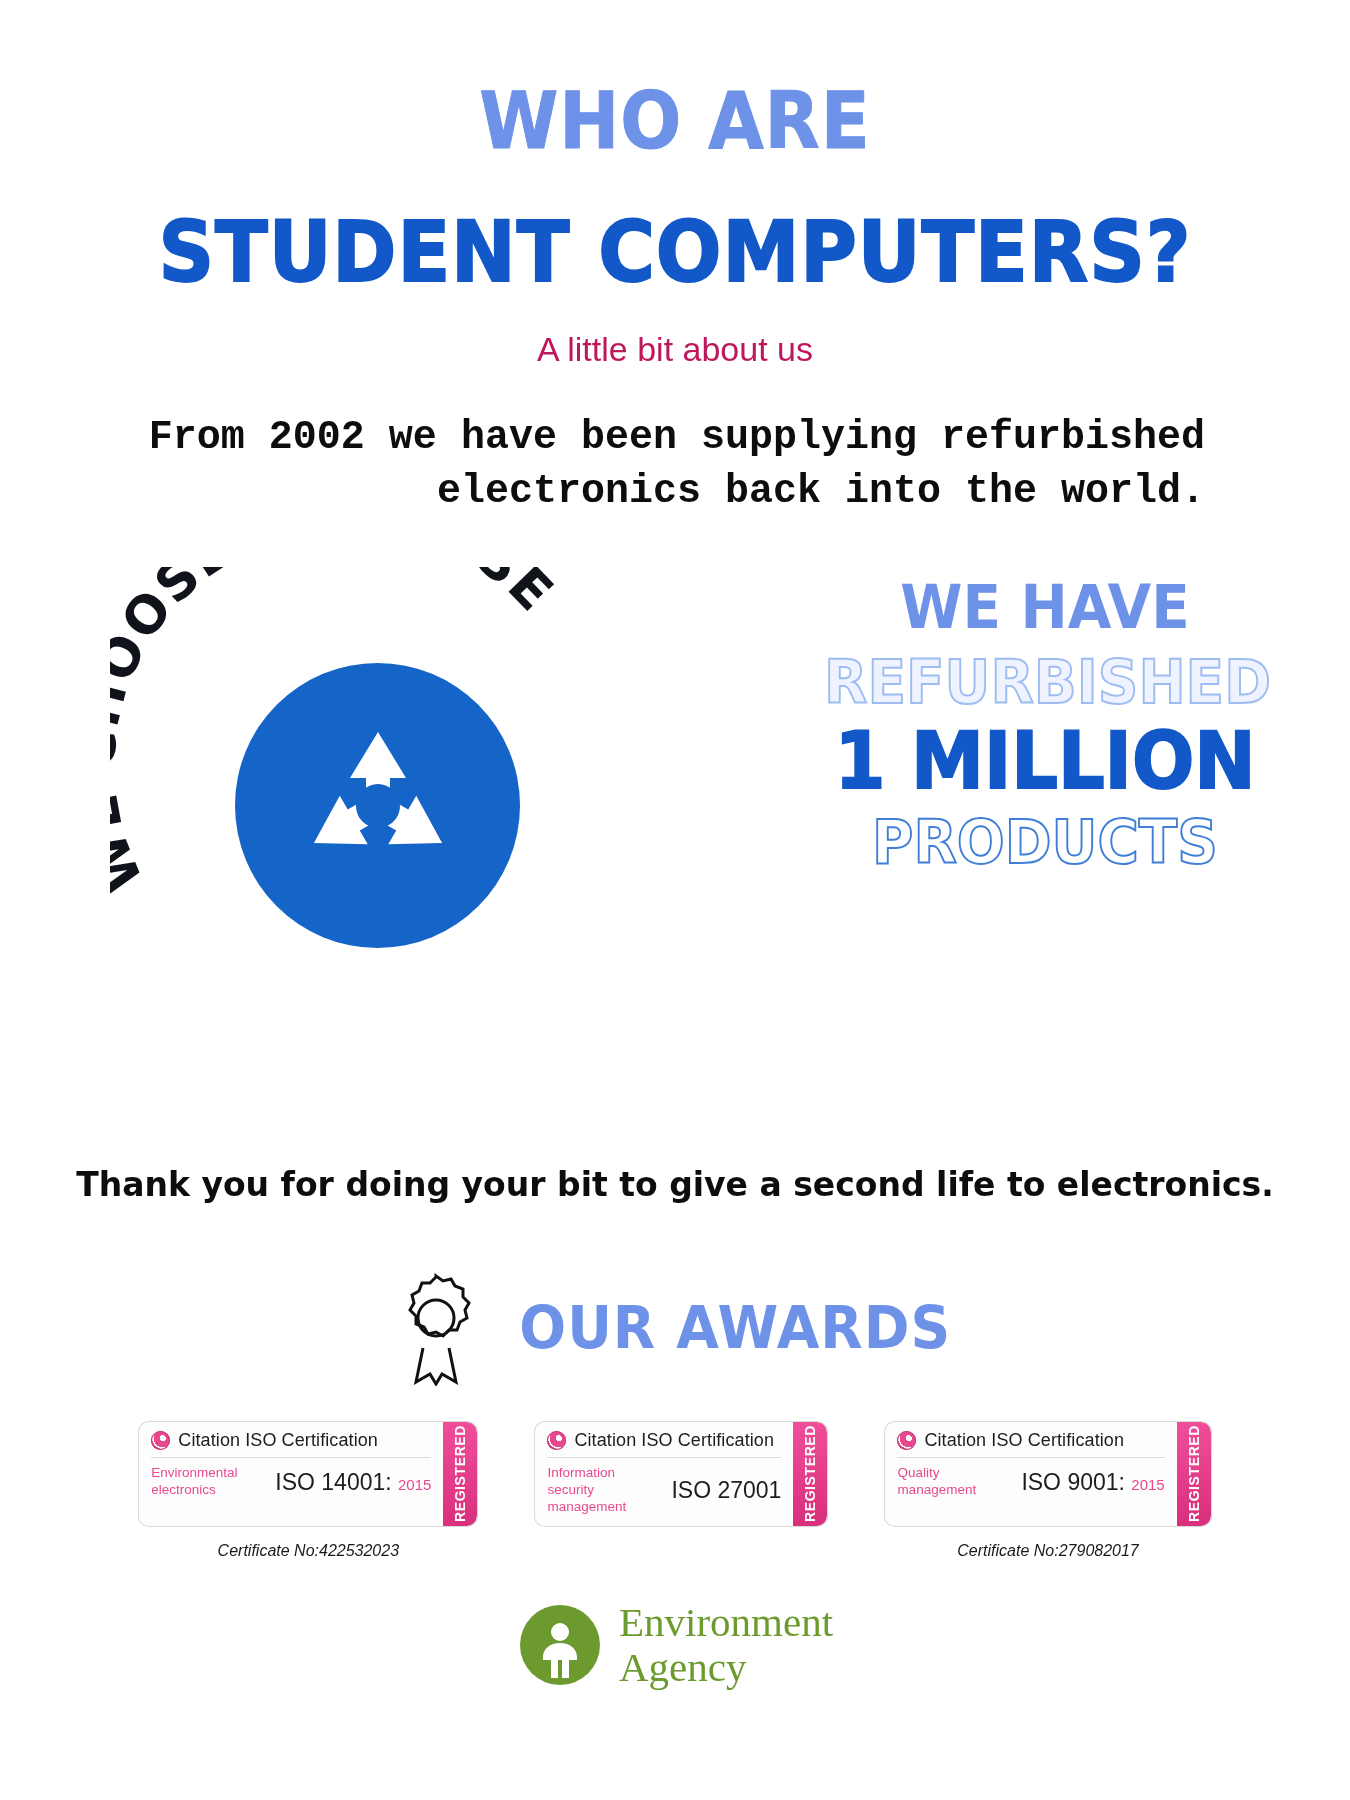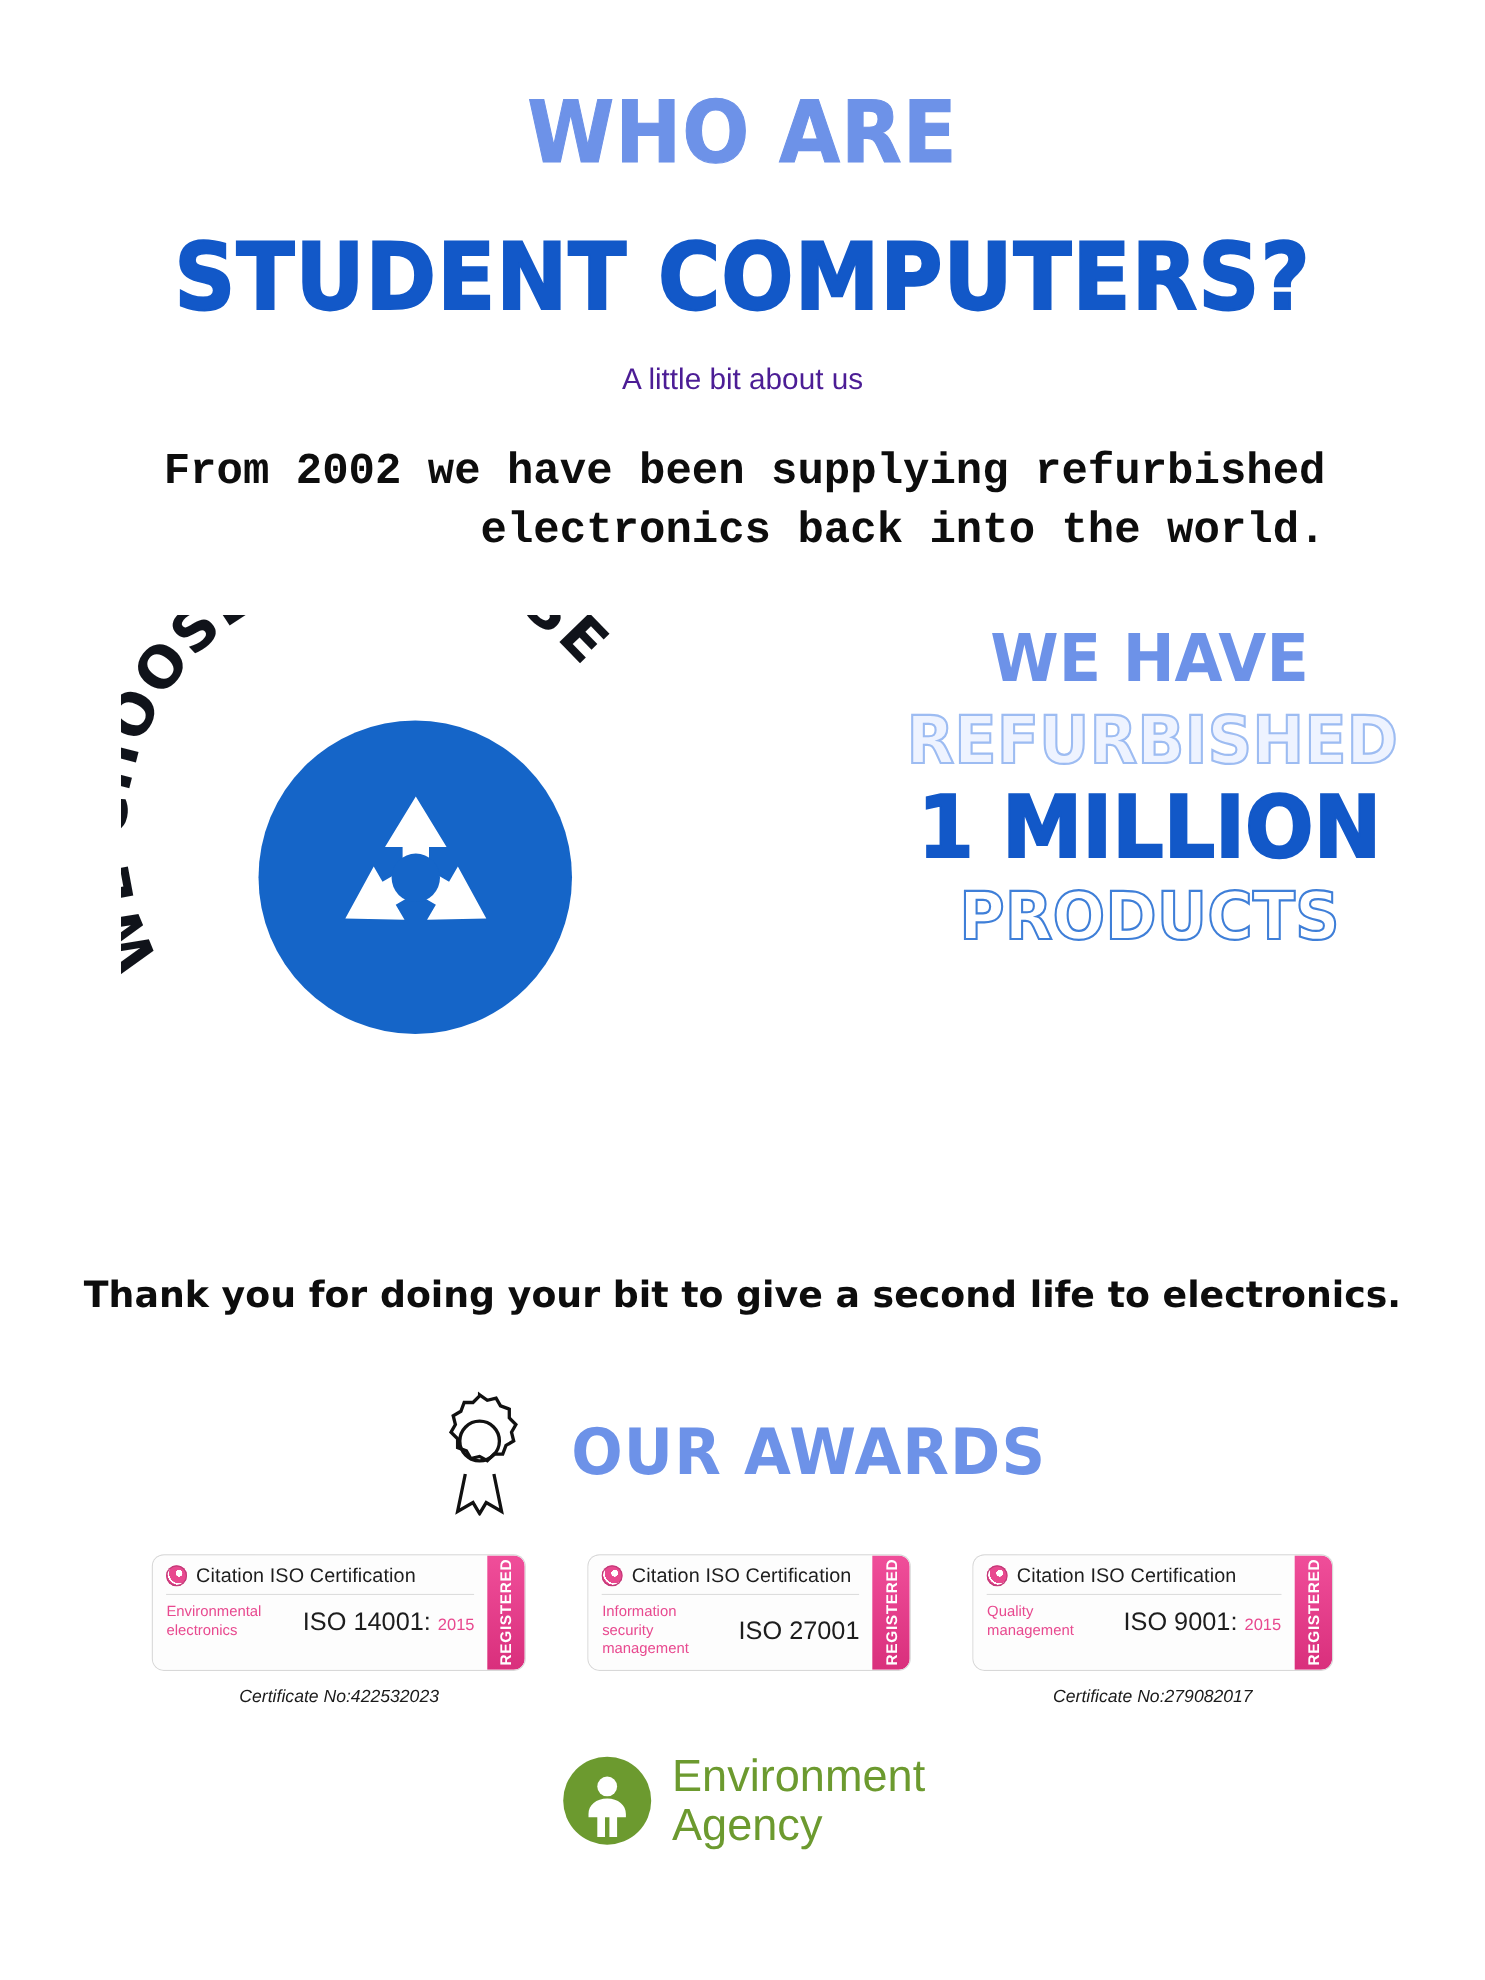--- a/index.html
+++ b/index.html
@@ -44,22 +44,22 @@
     font-weight: 700;
     font-size: 84px;
     line-height: 1.0;
     letter-spacing: 1px;
     color: #1258c8;
     -webkit-text-stroke: 2px #1258c8;
     margin-top: 50px;
     transform: scaleX(0.92);
   }
   .subhead {
-    font-size: 27px;
-    color: #4c1d95;
+    font-size: 34px;
+    color: #be185d;
     margin-top: 36px;
     font-weight: 400;
   }
   .lead {
     font-family: Liberation Mono, monospace;
     font-weight: 700;
     font-size: 40px;
     line-height: 1.35;
     color: #0d0d0d;
     margin: 42px auto 0;
@@ -285,21 +285,21 @@
 
   
   .ea-row {
     display: flex;
     justify-content: center;
     align-items: center;
     gap: 16px;
     margin-top: 42px;
   }
   .ea-text {
-    font-family: Liberation Sans, sans-serif;
+    font-family: Liberation Serif, serif;
     color: #6c9a2f;
     line-height: 1.0;
   }
   .ea-text .l1 { font-size: 41px; display: block; }
   .ea-text .l2 { font-size: 41px; display: block; margin-top: 4px; }
 </style>
 </head>
 <body>
 
 <div class="page">

